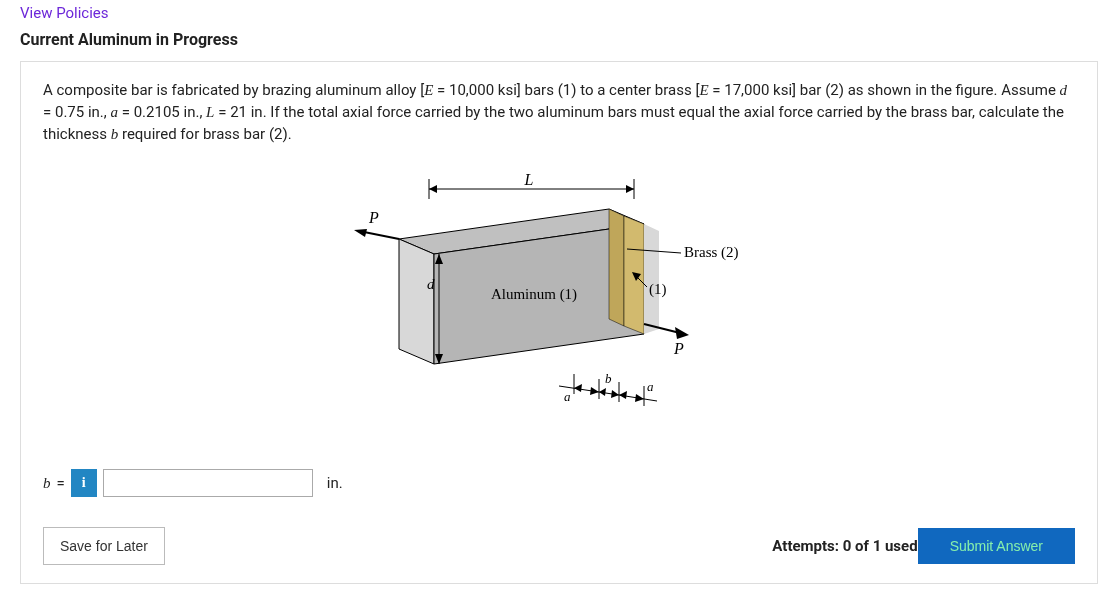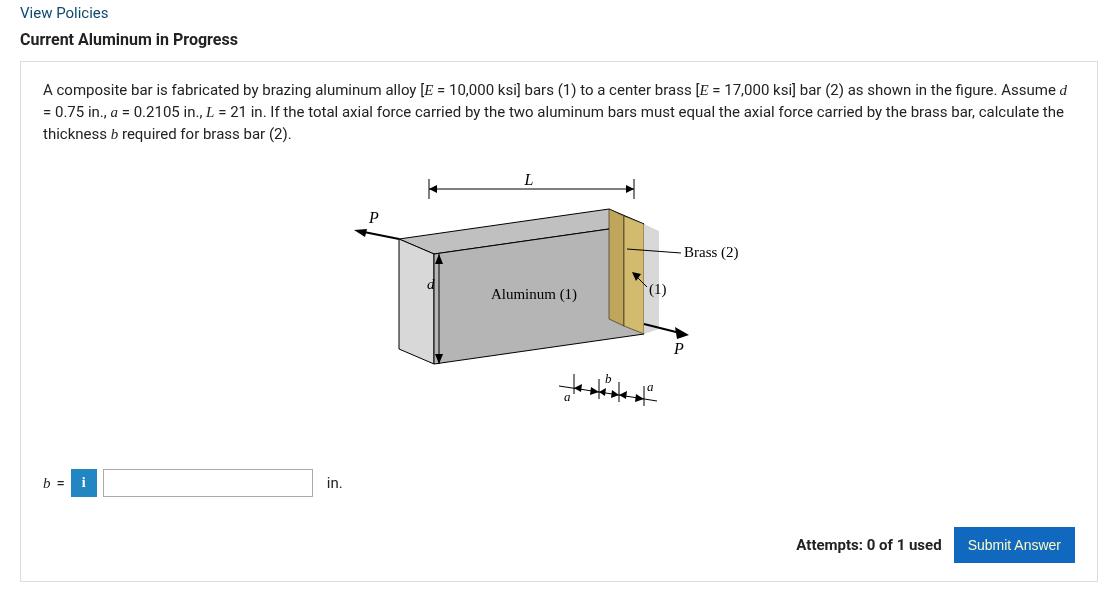--- a/index.html
+++ b/index.html
@@ -4,21 +4,21 @@
   <style>
     * { box-sizing: border-box; margin: 0; padding: 0; }
     body {
       font-family: -apple-system, BlinkMacSystemFont, "Segoe UI", Roboto, sans-serif;
       font-size: 15px;
       color: #222;
       padding: 4px 20px 20px 20px;
       width: 1118px;
     }
     .view-policies {
-      color: #0c4a6e;
+      color: #6d28d9;
       font-size: 15px;
       margin-bottom: 8px;
       cursor: pointer;
     }
     .attempt-header {
       font-weight: bold;
       font-size: 16px;
       margin-bottom: 12px;
     }
     .content-box {
@@ -77,27 +77,26 @@
       background: white;
       padding: 10px 16px;
       font-size: 14px;
       cursor: pointer;
       color: #333;
     }
     .spacer { flex: 1; }
     .attempts-text {
       font-weight: bold;
       font-size: 15px;
-      margin-right: 12px;
     }
     .submit-btn {
       background: #1068bf;
-      color: #fef9c3;
+      color: #86efac;
       border: none;
-      padding: 10px 14px;
+      padding: 10px 32px;
       font-size: 14px;
       cursor: pointer;
     }
     .italic { font-style: italic; font-family: Georgia, serif; }
   </style>
 </head>
 <body>
 
 <div class="view-policies">View Policies</div>
 
@@ -176,18 +175,19 @@
 
   <div class="answer-row">
     <span class="var-label">b</span>
     <span> = </span>
     <span class="info-badge">i</span>
     <input type="text" class="answer-input" style="">
     <span class="unit-label">in.</span>
   </div>
 
   <div class="footer-row">
+    <button class="save-btn">Save for Later</button>
     <div class="spacer"></div>
     <span class="attempts-text">Attempts: 0 of 1 used</span>
     <button class="submit-btn">Submit Answer</button>
   </div>
 
 </div>
 
 </body></html>

